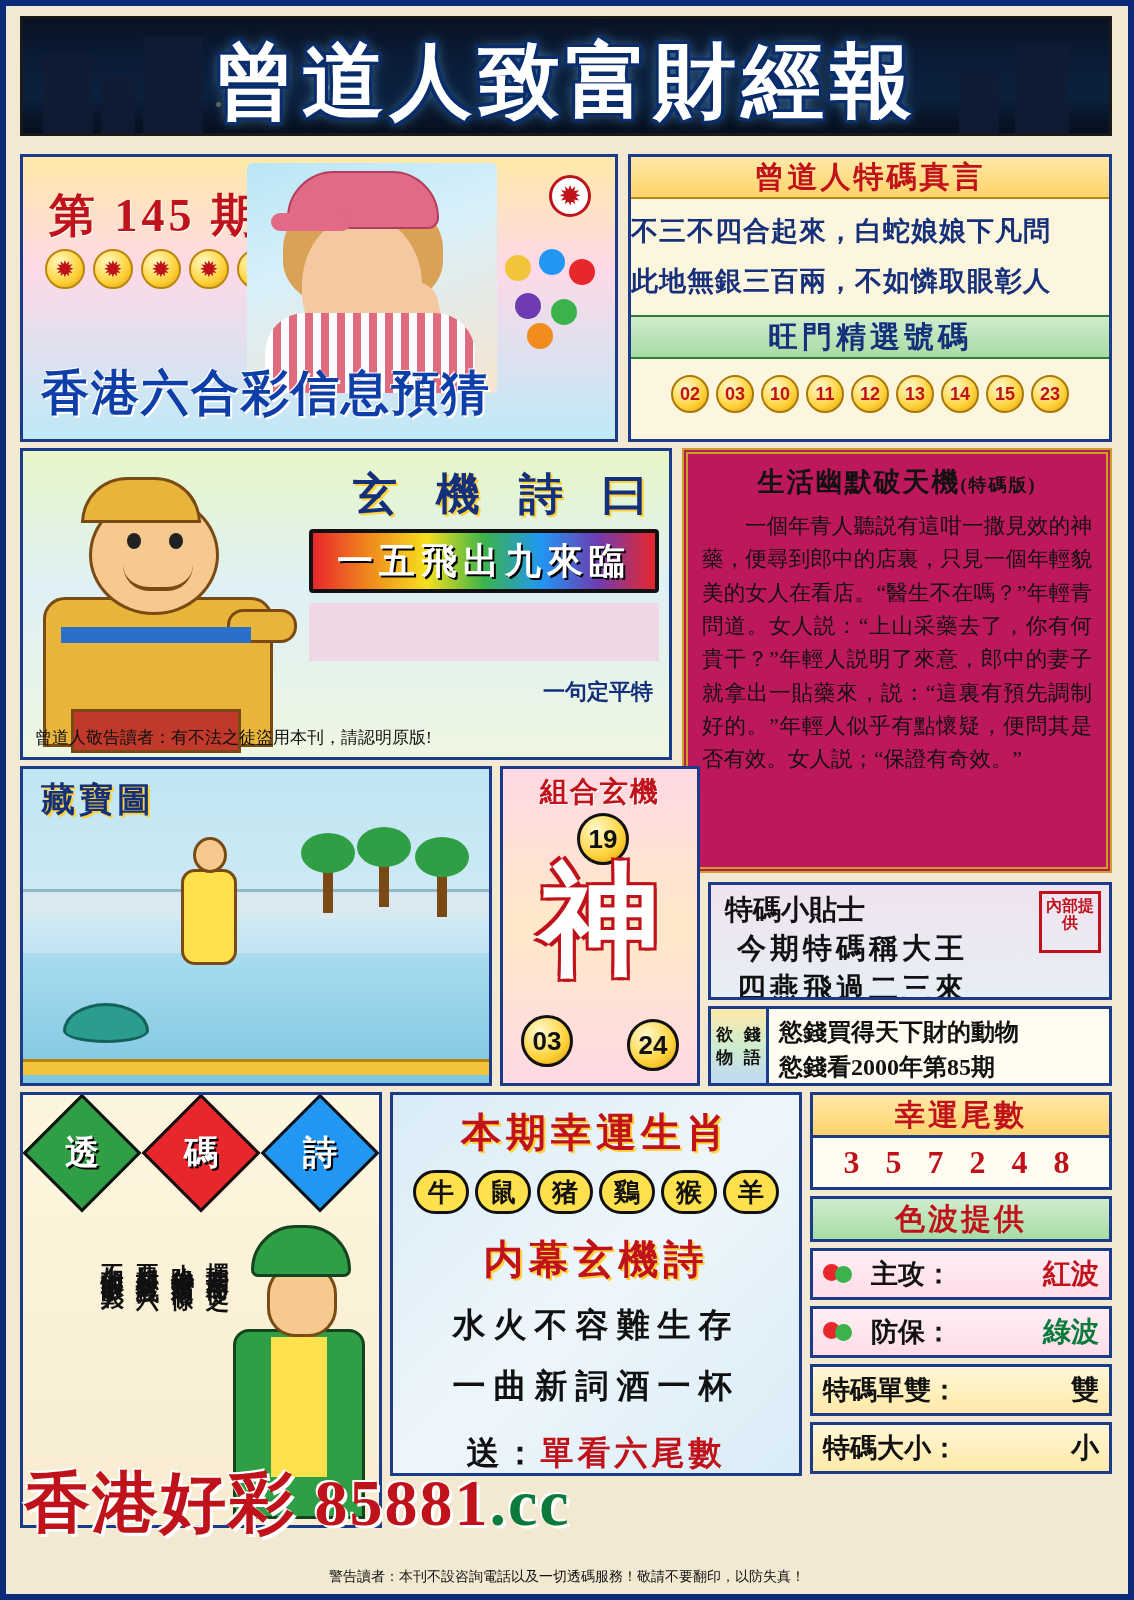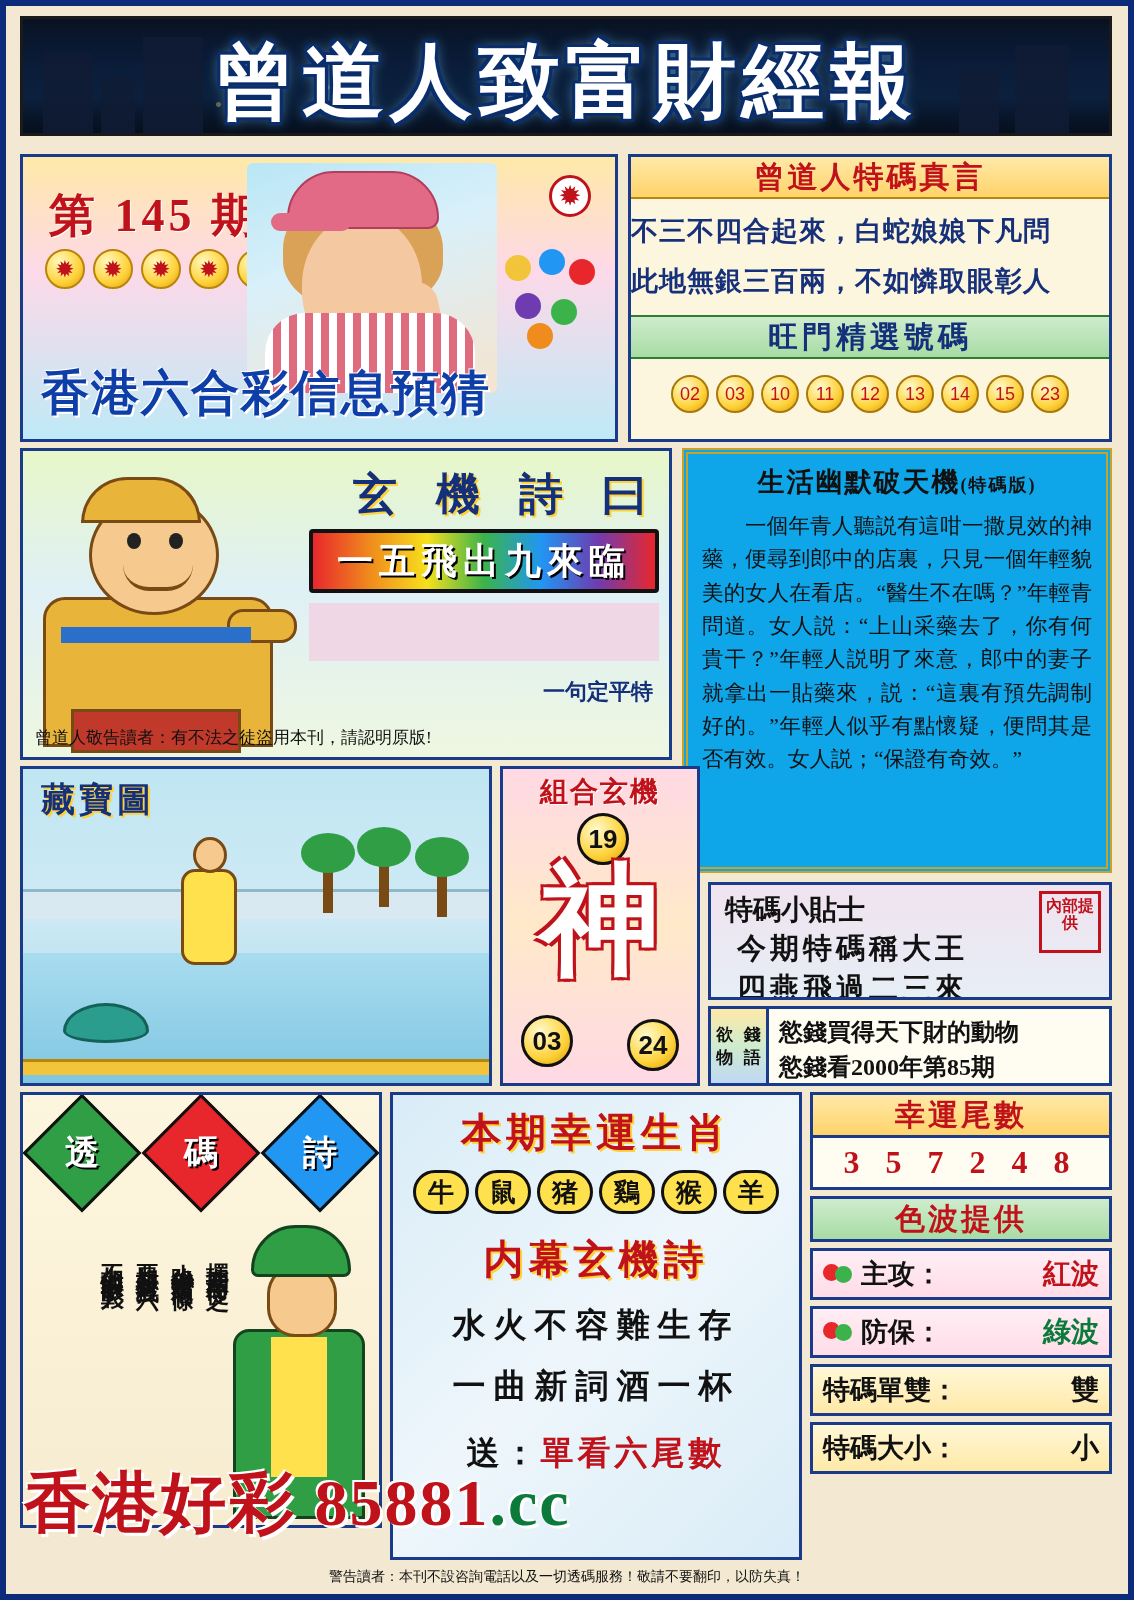--- a/index.html
+++ b/index.html
@@ -149,21 +149,21 @@
     font-size:30px; color:#15307a; letter-spacing:4px;
   }
   .hot-nums {
     display:flex; justify-content:center; gap:7px; margin-top:16px;
   }
   .hot-nums .b {
     width:38px; height:38px; border-radius:50%;
     background:radial-gradient(circle at 35% 30%, #fffbd0, #ffd23a 60%, #d99a08);
     border:2px solid #a8780a;
     display:flex; align-items:center; justify-content:center;
-    font-weight:normal; font-size:18px; color:#c0121a;
+    font-weight:bold; font-size:18px; color:#c0121a;
   }
 
   
   .poem-box {
     position:absolute; left:14px; top:442px; width:652px; height:312px;
     background:linear-gradient(180deg,#e7f7c8 0%, #dff0f6 45%, #eef7e0 100%);
     border:3px solid #1a3a8a;
     overflow:hidden;
   }
   .poem-title {
@@ -202,21 +202,21 @@
   .oldman .hat { position:absolute; left:50px; top:0px; width:120px; height:46px; background:#e8b53a; border-radius:50px 50px 0 0; border:3px solid #7a4a14; }
   .oldman .robe { position:absolute; left:12px; top:120px; width:230px; height:150px; background:#e8b53a; border:3px solid #7a4a14; border-radius:22px 22px 0 0; }
   .oldman .sash { position:absolute; left:30px; top:150px; width:190px; height:16px; background:#2a6fc9; }
   .oldman .skirt { position:absolute; left:40px; top:232px; width:170px; height:44px; background:#c0392b; border:3px solid #7a4a14; }
   .oldman .arm { position:absolute; left:196px; top:132px; width:70px; height:34px; background:#e8b53a; border:3px solid #7a4a14; border-radius:16px; }
   .oldman .eye { position:absolute; width:14px; height:16px; background:#222; border-radius:50%; }
   .oldman .smile { position:absolute; left:92px; top:88px; width:70px; height:26px; border-bottom:4px solid #7a4a14; border-radius:0 0 40px 40px; }
 
   .humor-box {
     position:absolute; left:676px; top:442px; width:430px; height:425px;
-    background:#0ea5e9; border:6px double #c9a227;
+    background:#be185d; border:6px double #c9a227;
     padding:10px 14px;
     overflow:hidden;
   }
   .humor-title {
     text-align:center;
     font-family:"Liberation Serif", serif; font-weight:bold;
     font-size:27px; color:#111; letter-spacing:2px;
   }
   .humor-title small { font-size:18px; }
   .humor-text {
@@ -334,21 +334,21 @@
     font-family:"Liberation Serif", serif; font-weight:bold;
     font-size:23px; color:#111; letter-spacing:4px;
   }
   .monk { position:absolute; right:6px; top:130px; width:150px; height:300px; }
   .monk .hat { position:absolute; left:28px; top:0; width:100px; height:52px; background:#2f9e44; border:3px solid #14431f; border-radius:50px 50px 8px 8px; }
   .monk .face { position:absolute; left:44px; top:40px; width:70px; height:72px; background:#f6c98e; border:3px solid #7a4a14; border-radius:40%; }
   .monk .robe { position:absolute; left:10px; top:104px; width:132px; height:190px; background:#2f9e44; border:3px solid #14431f; border-radius:16px 16px 0 0; }
   .monk .inner { position:absolute; left:48px; top:112px; width:56px; height:140px; background:#ffe14d; }
 
   .lucky {
-    position:absolute; left:384px; top:1086px; width:412px; height:468px;
+    position:absolute; left:384px; top:1086px; width:412px; height:384px;
     background:linear-gradient(135deg,#d9ecf7 0%, #eef6fb 50%, #d9ecf7 100%);
     border:3px solid #1a3a8a; overflow:hidden;
   }
   .lucky h2 {
     margin:10px 0 0; text-align:center;
     font-family:"Liberation Serif", serif; font-weight:bold;
     font-size:40px; letter-spacing:5px; color:#c0121a;
     text-shadow:2px 2px 0 #ffd23a;
   }
   .zodiac { display:flex; justify-content:center; gap:6px; margin-top:10px; }
@@ -397,21 +397,21 @@
     margin-top:6px; height:46px;
     background:linear-gradient(180deg,#cfeccd,#a8dca4);
     border:3px solid #1a3a8a;
     display:flex; align-items:center; justify-content:center;
     font-family:"Liberation Serif", serif; font-weight:bold;
     font-size:30px; color:#c0121a; letter-spacing:3px;
   }
   .rc-row {
     margin-top:6px; height:52px; border:3px solid #1a3a8a;
     background:linear-gradient(180deg,#ffeef4,#ffdce8);
-    display:flex; align-items:center; padding:0 10px; gap:8px;
+    display:flex; align-items:center; padding:0 10px; gap:18px;
   }
   .rc-row .dotpair { position:relative; width:30px; height:24px; }
   .rc-row .dotpair i { position:absolute; width:17px; height:17px; border-radius:50%; }
   .rc-row .lbl {
     font-family:"Liberation Serif", serif; font-weight:bold;
     font-size:27px; color:#111;
   }
   .rc-row .val {
     margin-left:auto;
     font-family:"Liberation Serif", serif; font-weight:bold;

